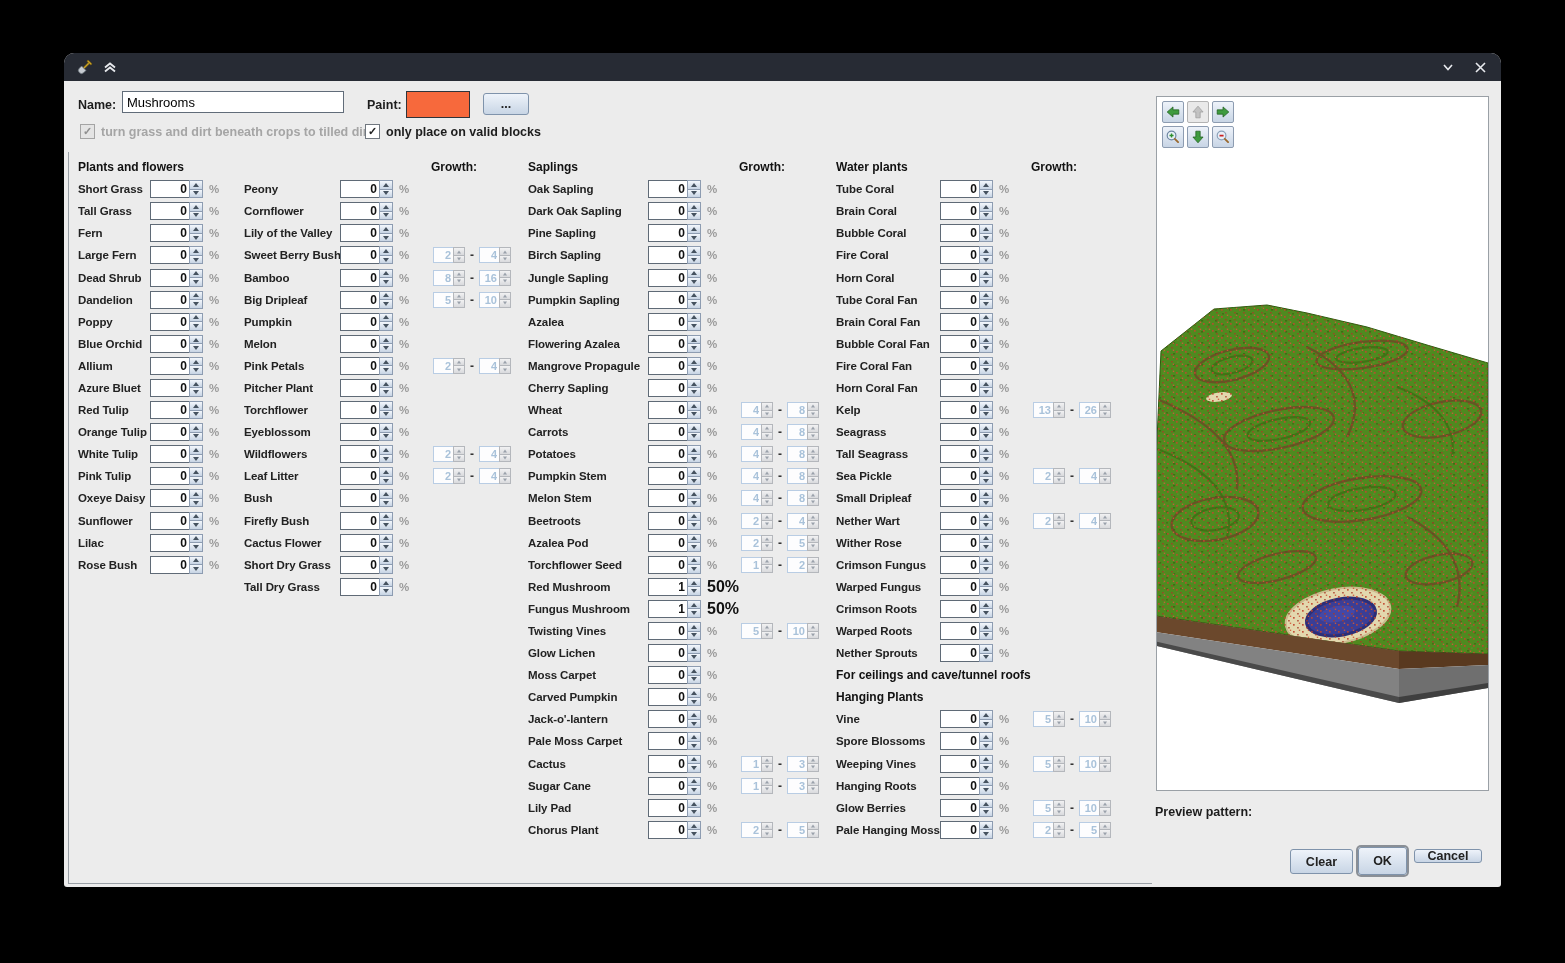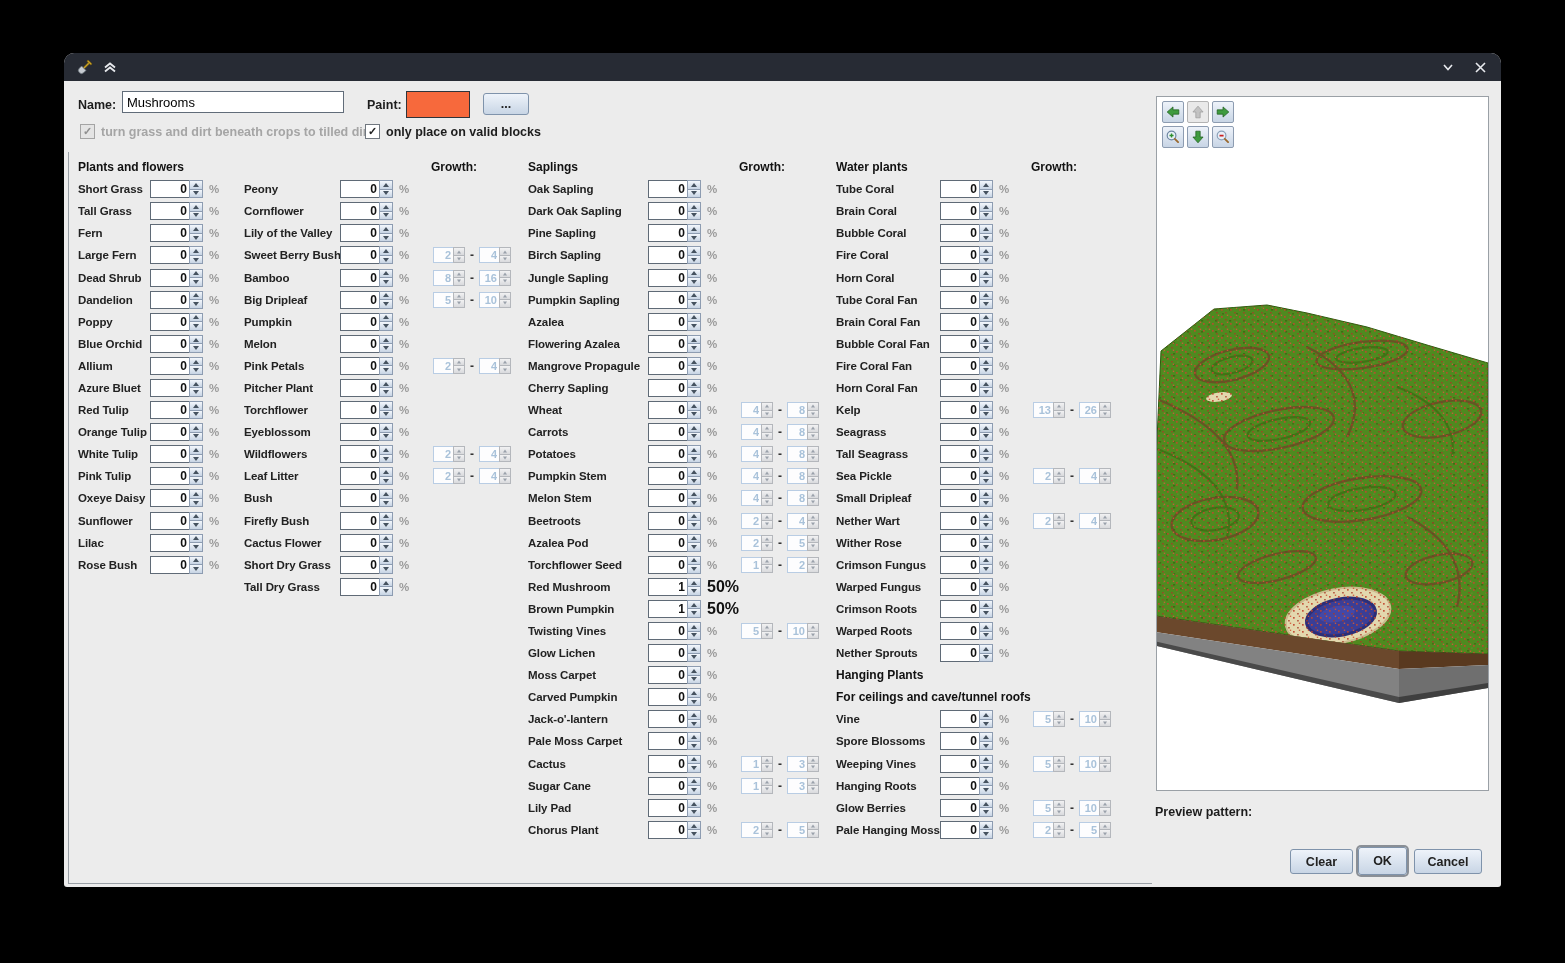--- a/index.html
+++ b/index.html
@@ -89,21 +89,21 @@
            border:1px solid #222}
   #comboTxt{font-weight:bold;font-size:12.5px;color:#111;white-space:nowrap}
   #comboArrow{margin-left:auto;width:20px;align-self:stretch;background:linear-gradient(#eef3fa,#c8d5e5);
               border-left:1px solid #7f93ab;display:flex;align-items:center;justify-content:center}
   #comboArrow::after{content:"";border-left:5px solid transparent;border-right:5px solid transparent;
                      border-top:6px solid #2e3b4a}
 
   
   #btnClear{position:absolute;left:1226px;top:796px;width:63px;height:25px}
   #btnOk{position:absolute;left:1294px;top:794px;width:49px;height:28px;box-shadow:0 0 0 2px #8a8f96}
-  #btnCancel{position:absolute;left:1350px;top:796px;width:68px;height:25px}
+  #btnCancel{position:absolute;left:1350px;top:796px;width:68px;height:14px}
 </style>
 </head>
 <body>
 
 <div id="dlg">
 
   <div id="tbar" style="background: rgb(39, 43, 52);">
     <span class="ticon">
       <svg width="17" height="17" viewBox="0 0 17 17">
         <g transform="rotate(45 8.5 8.5)">
@@ -1014,21 +1014,21 @@
           <span class="spin">
             <input class="sf" value="1" style="">
             <span class="sbcol">
               <span class="sbu up"></span>
               <span class="sbu dn"></span>
             </span>
           </span>
           <span class="pct dark">50%</span>
         </div>
         <div class="prow">
-          <span class="plab">Brown Pumpkin</span>
+          <span class="plab">Fungus Mushroom</span>
           <span class="spin">
             <input class="sf" value="1" style="">
             <span class="sbcol">
               <span class="sbu up"></span>
               <span class="sbu dn"></span>
             </span>
           </span>
           <span class="pct dark">50%</span>
         </div>
         <div class="prow">
@@ -1502,24 +1502,24 @@
           <span class="spin">
             <input class="sf" value="0" style="">
             <span class="sbcol">
               <span class="sbu up"></span>
               <span class="sbu dn"></span>
             </span>
           </span>
           <span class="pct">%</span>
         </div>
         <div class="hrow">
+          <span class="sect">For ceilings and cave/tunnel roofs</span>
+        </div>
+        <div class="hrow">
           <span class="sect">Hanging Plants</span>
-        </div>
-        <div class="hrow">
-          <span class="sect">For ceilings and cave/tunnel roofs</span>
         </div>
         <div class="prow">
           <span class="plab">Vine</span>
           <span class="spin">
             <input class="sf" value="0" style="">
             <span class="sbcol">
               <span class="sbu up"></span>
               <span class="sbu dn"></span>
             </span>
           </span>

